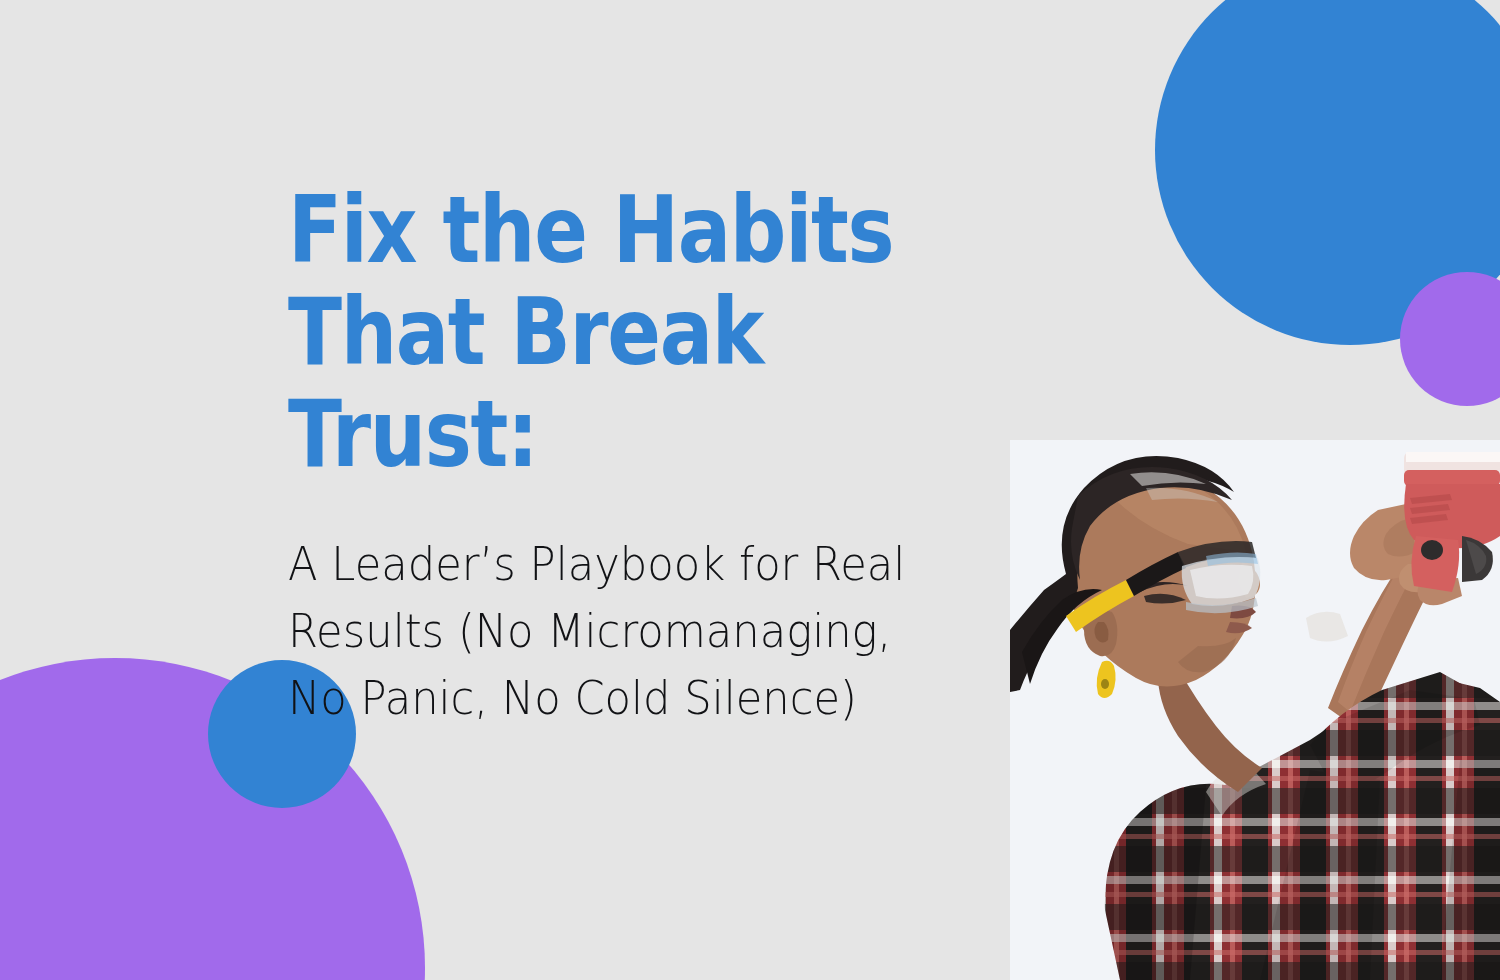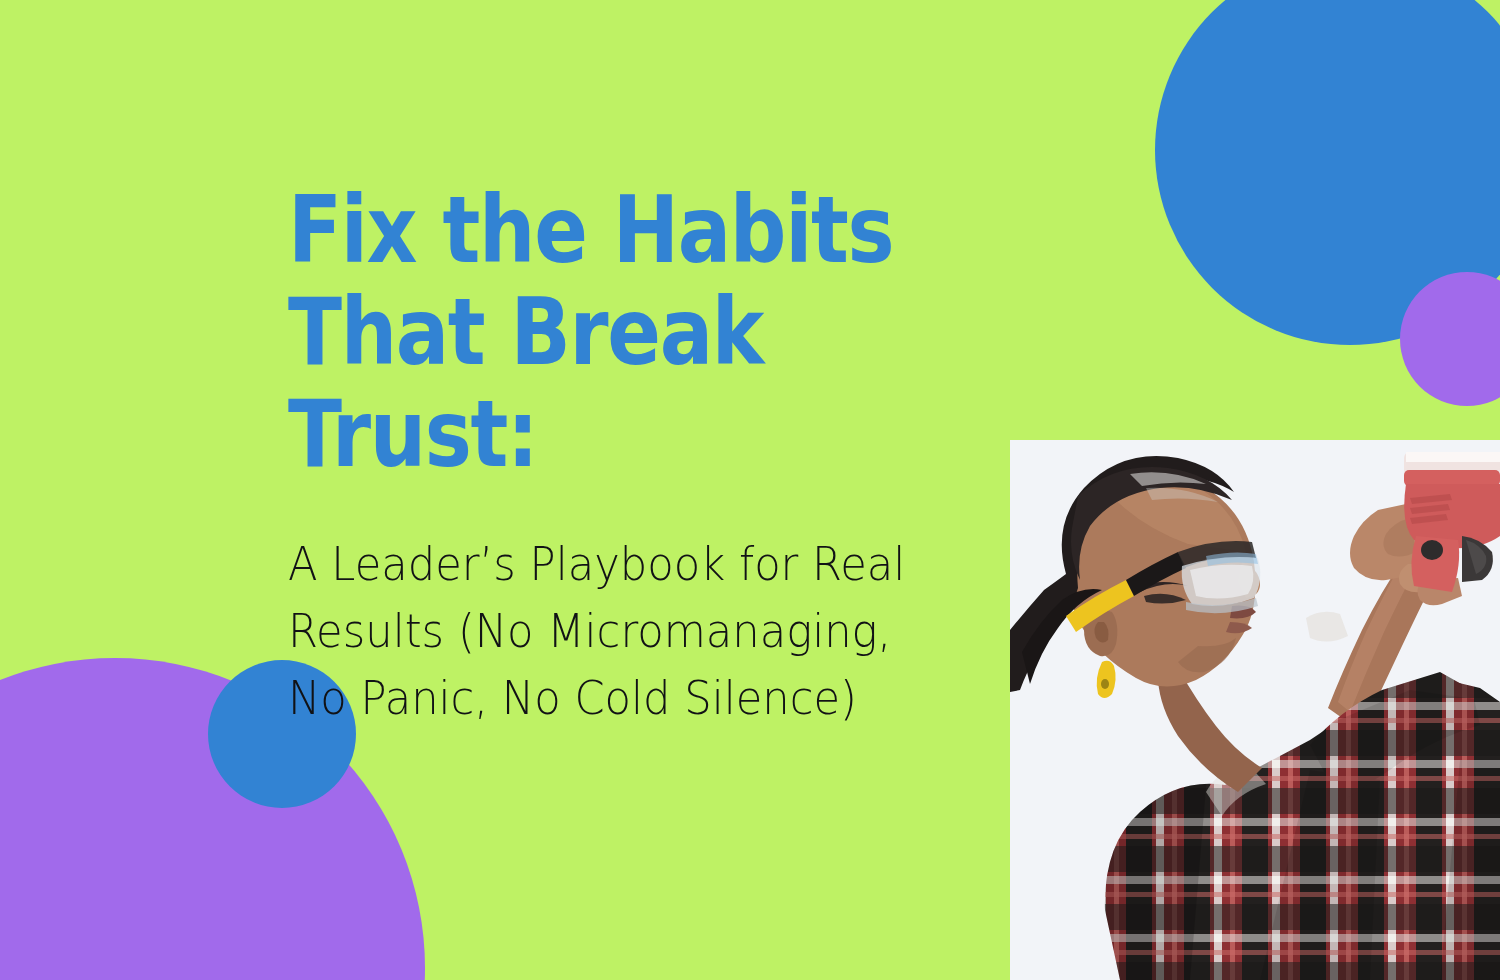--- a/index.html
+++ b/index.html
@@ -5,21 +5,21 @@
   html, body {
     margin: 0;
     padding: 0;
     background: #ffffff;
   }
   #canvas {
     position: relative;
     width: 1500px;
     height: 980px;
     overflow: hidden;
-    background: #bef264;
+    background: #e5e5e5;
     font-family: "Liberation Sans", sans-serif;
   }
 
   
   .circle { position: absolute; border-radius: 50%; }
 
   #circle-blue-top    { left: 1155px; top: -45px;  width: 390px; height: 390px; background: #3283d3; }
   #circle-purple-top  { left: 1400px; top: 272px;  width: 134px; height: 134px; background: #a16aeb; }
   #circle-purple-bot  { left: -195px; top: 658px;  width: 620px; height: 620px; background: #a16aeb; }
   #circle-blue-bot    { left: 208px;  top: 660px;  width: 148px; height: 148px; background: #3283d3; }

